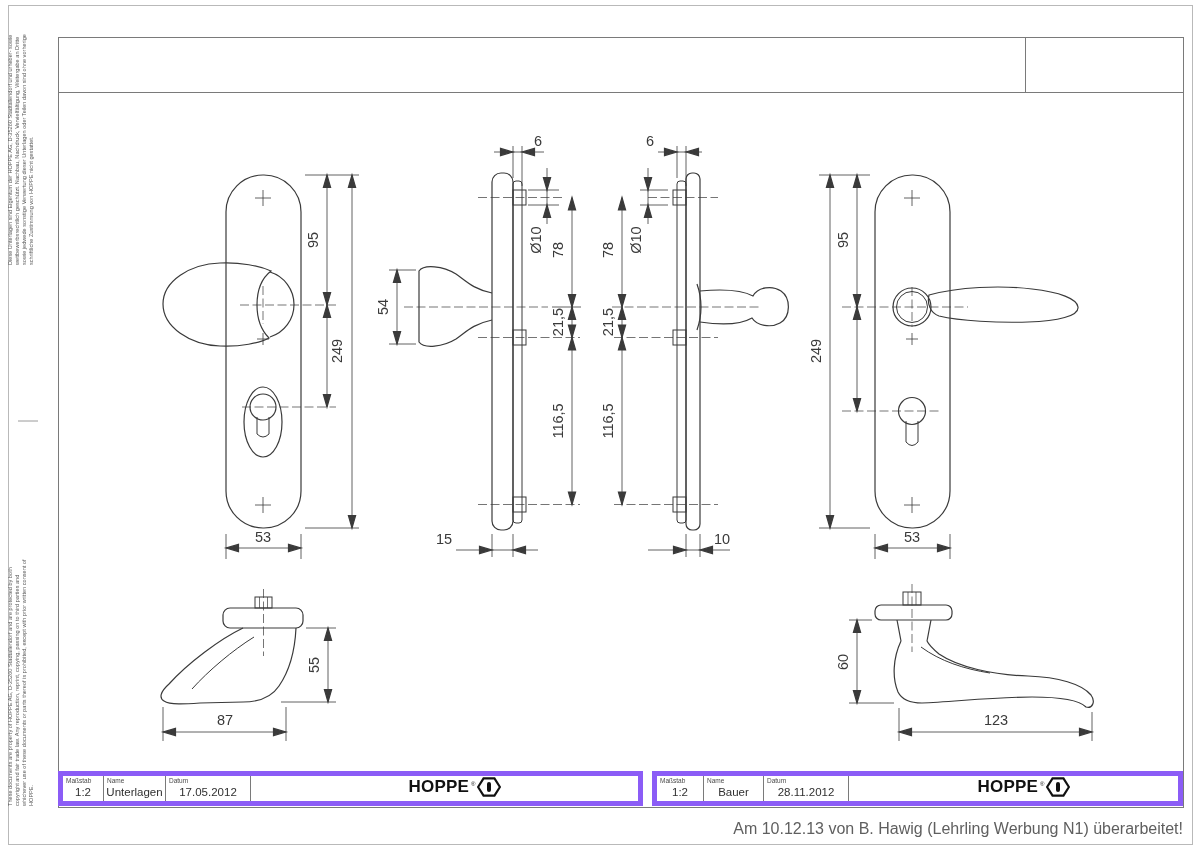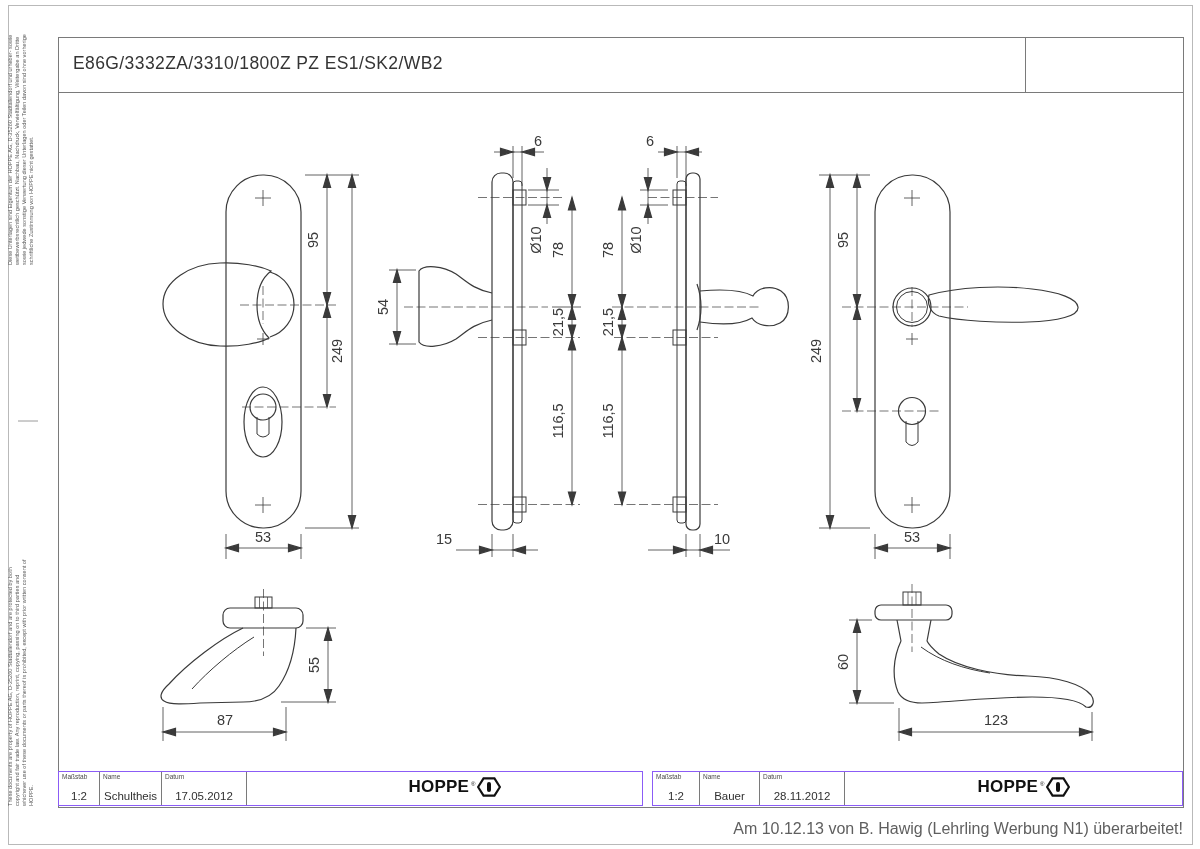--- a/index.html
+++ b/index.html
@@ -15,21 +15,21 @@
   .titlebar { position:absolute; left:0; top:0; width:100%; height:54px;
     border-bottom:1px solid #7a7a7a; }
   .titlebar-divider { position:absolute; left:966px; top:0; height:54px; width:0;
     border-left:1px solid #7a7a7a; }
   .drawing-title { position:absolute; left:14px; top:15px; font-size:17.5px;
     letter-spacing:0.4px; color:#343434; white-space:nowrap; }
   .side-note { position:absolute; left:7px; width:30px; writing-mode:vertical-rl;
     transform:rotate(180deg); font-size:5.6px; line-height:7px; color:#5a5a5a; }
   .side-note-de { top:25px; height:240px; }
   .side-note-en { top:556px; height:250px; }
-  .tblock { position:absolute; top:771px; height:35px; border:1px solid #8b5cf6;
+  .tblock { position:absolute; top:771px; height:35px; border:5px solid #8b5cf6;
     display:flex; background:#fff; box-sizing:border-box; }
   .tblock-left  { left:58px;  width:585px; }
   .tblock-right { left:652px; width:531px; }
   .tcell { position:relative; box-sizing:border-box; border-left:1px solid #7a7a7a;
     display:flex; align-items:flex-end; justify-content:center; padding-bottom:3px; }
   .tcell:first-child { border-left:none; }
   .tlabel { position:absolute; top:1px; left:3px; font-size:6.5px; color:#4a4a4a; }
   .tvalue { font-size:11.5px; color:#303030; }
   .tvalue-big { font-size:14.5px; color:#242424; letter-spacing:0.5px; }
   .sheet-no { position:absolute; right:7px; bottom:3px; font-size:14.5px; color:#242424; }
@@ -45,21 +45,20 @@
 
 <div class="page">
 
   <div class="pageborder"></div>
 
   <div class="side-note side-note-de">Diese Unterlagen sind Eigentum der HOPPE AG, D-35260 Stadtallendorf und urheber- sowie wettbewerbsrechtlich geschützt. Nachbau, Nachdruck, Vervielfältigung, Weitergabe an Dritte sowie jedwede sonstige Verwertung dieser Unterlagen oder Teilen davon sind ohne vorherige schriftliche Zustimmung von HOPPE nicht gestattet.</div>
   <div class="side-note side-note-en">These documents are property of HOPPE AG, D-35260 Stadtallendorf and are protected by both copyright and fair trade law. Any reproduction, reprint, copying, passing on to third parties and whichever use of these documents or parts thereof is prohibited, except with prior written consent of HOPPE.</div>
 
   <div class="frame">
     <div class="titlebar">
-      <span class="drawing-title">E86G/3332ZA/3310/1800Z PZ ES1/SK2/WB2</span>
       <div class="titlebar-divider"></div>
     </div>
   </div>
 
   <svg width="1200" height="849" viewBox="0 0 1200 849" style="position:absolute;left:0;top:0;">
     <defs>
       <path id="aU" d="M0,0 L3.6,12.5 L-3.6,12.5 Z" fill="#3a3a3a"></path>
       <path id="aD" d="M0,0 L3.6,-12.5 L-3.6,-12.5 Z" fill="#3a3a3a"></path>
       <path id="aL" d="M0,0 L12.5,3.6 L12.5,-3.6 Z" fill="#3a3a3a"></path>
       <path id="aR" d="M0,0 L-12.5,3.6 L-12.5,-3.6 Z" fill="#3a3a3a"></path>
@@ -312,21 +311,21 @@
     </g>
   </svg>
 
   <div class="tblock tblock-left">
     <div class="tcell" style="width:40px">
       <span class="tlabel">Maßstab</span>
       <span class="tvalue">1:2</span>
     </div>
     <div class="tcell" style="width:62px">
       <span class="tlabel">Name</span>
-      <span class="tvalue">Schultheis</span>
+      <span class="tvalue">Unterlagen</span>
     </div>
     <div class="tcell" style="width:85px">
       <span class="tlabel">Datum</span>
       <span class="tvalue">17.05.2012</span>
     </div>
     <div class="tcell" style="flex:1">
       <span class="hoppe-wrap" style="align-self:center">
         <span class="hoppe-text">HOPPE</span>
         <span class="hoppe-reg">®</span>
         <svg width="24" height="20" viewBox="0 0 26 22">

